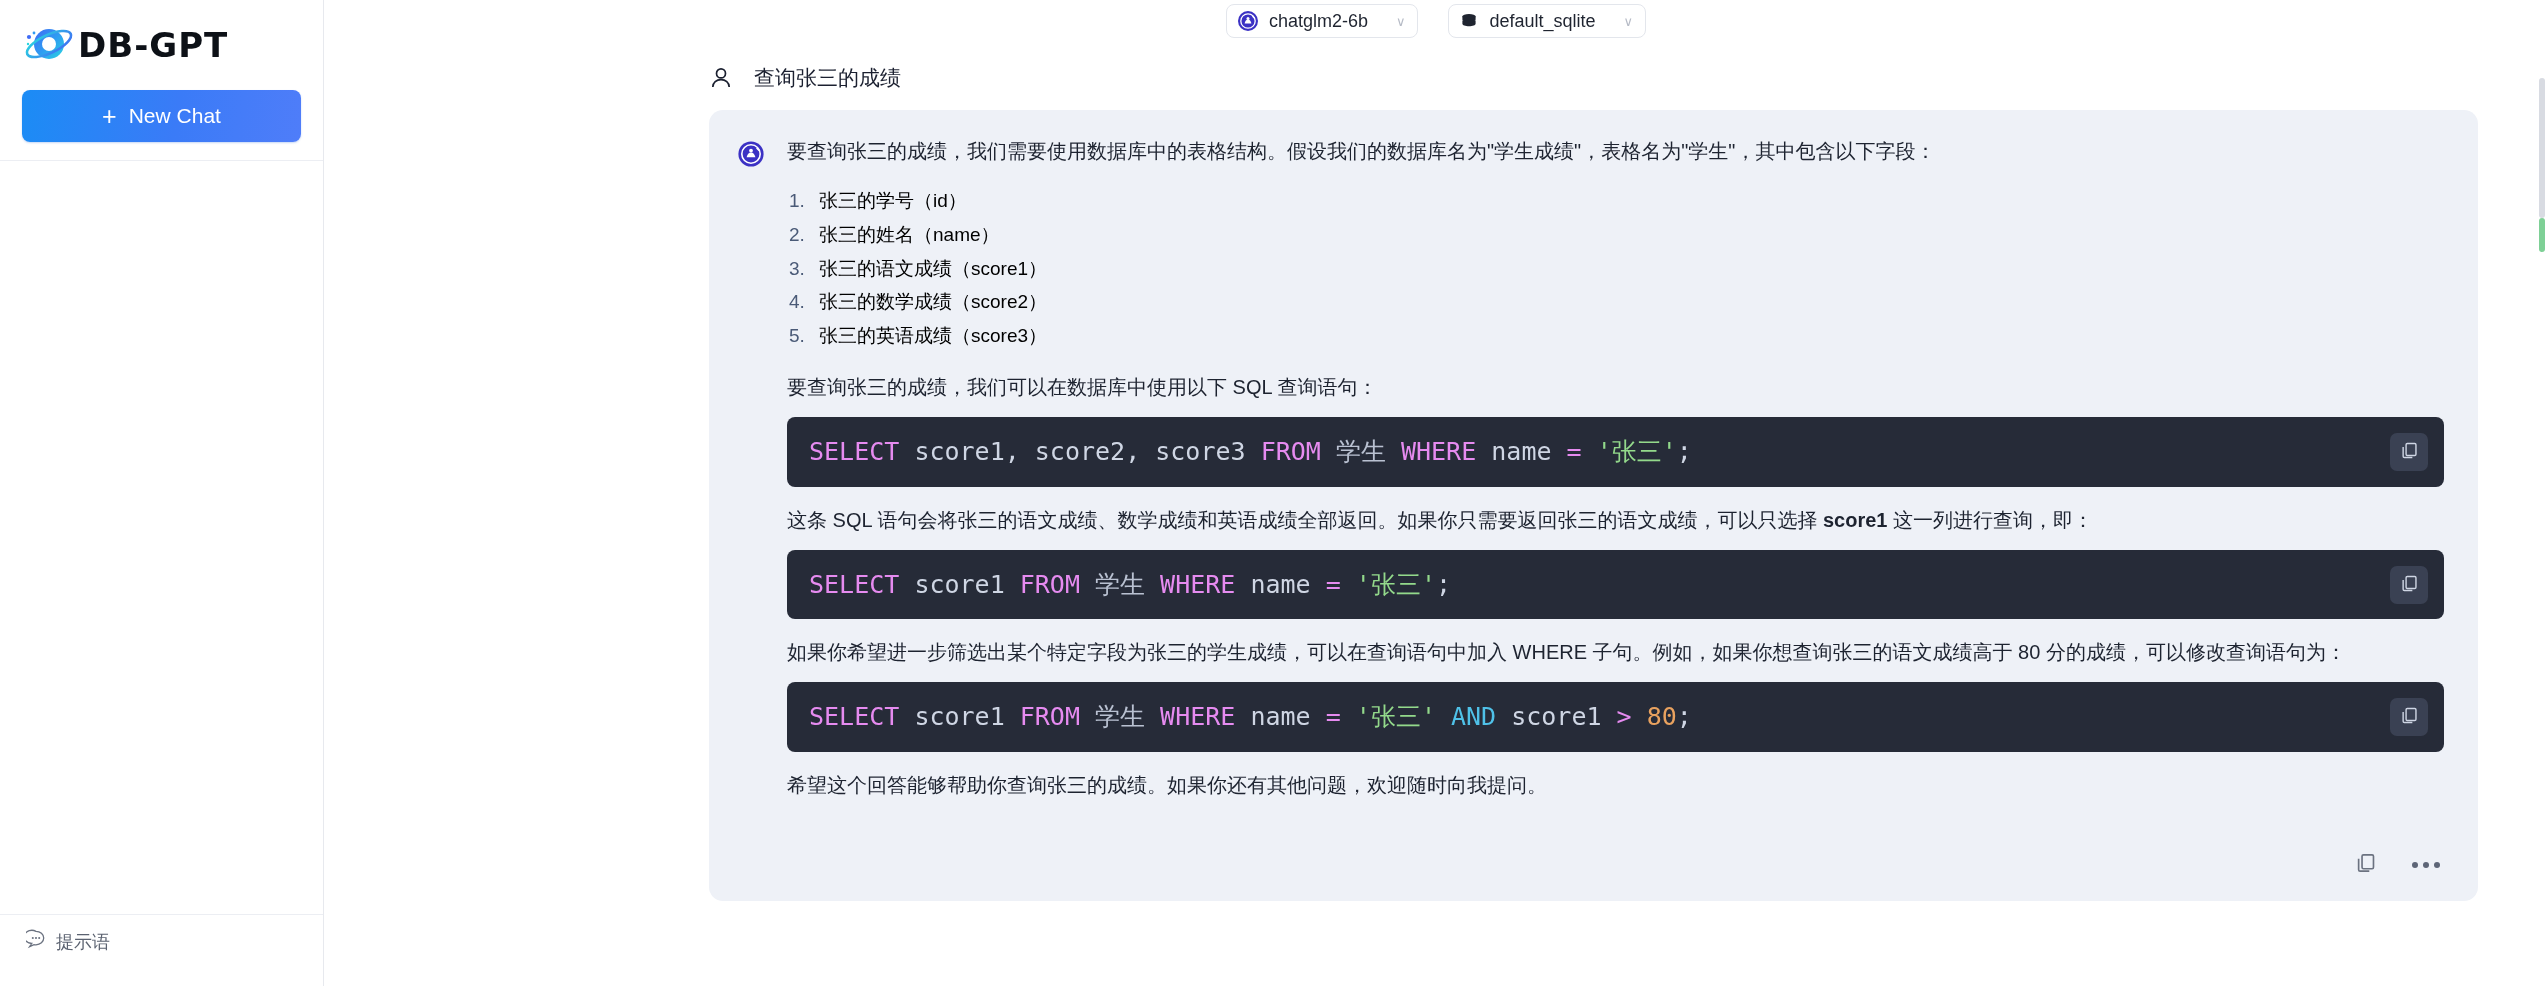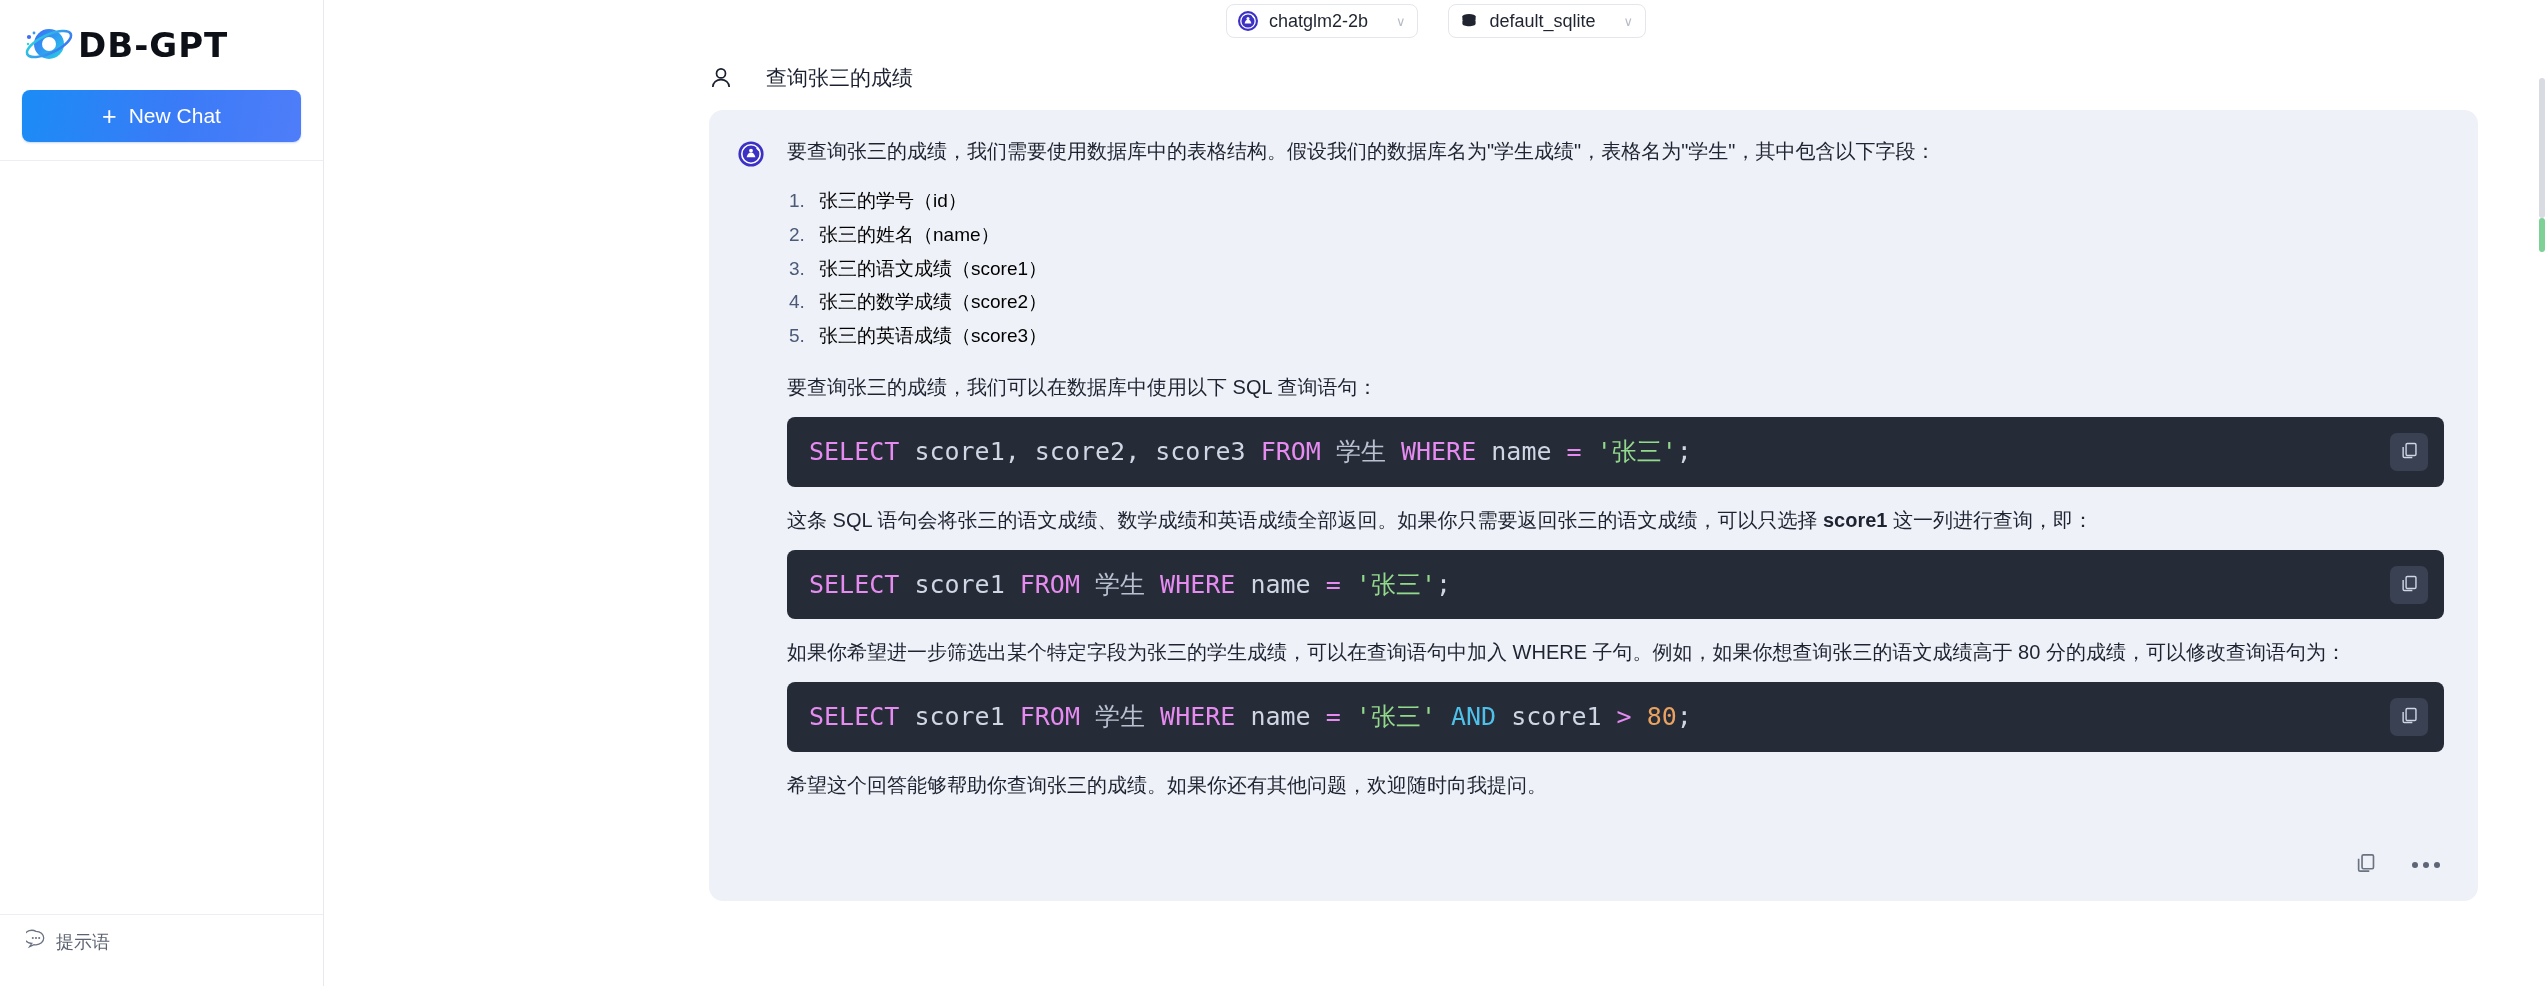--- a/index.html
+++ b/index.html
@@ -78,21 +78,21 @@
 
   .chat-scroll {
     flex: 1 1 auto;
     overflow: hidden;
     position: relative;
     padding: 0 30px 0 0;
   }
 
   
   .user-row {
-    display: flex; align-items: center; gap: 32px;
+    display: flex; align-items: center; gap: 20px;
     padding: 22px 0 18px 418px;
   }
   .user-icon { width: 26px; height: 26px; flex: 0 0 26px; margin-left: -34px; }
   .user-text { font-size: 21px; color: #1b2030; }
 
   
   .assistant-card {
     margin: 0 40px 0 385px;
     background: #eef1f7;
     border-radius: 14px;
@@ -253,21 +253,21 @@
       <div class="selector">
         <span class="model-badge">
           <svg viewBox="0 0 22 22" width="22" height="22">
             <circle cx="11" cy="11" r="10" fill="#3b31c4"></circle>
             <circle cx="11" cy="11" r="7.2" fill="none" stroke="#ffffff" stroke-width="1.3"></circle>
             <path d="M7.6 13.4c.6-2.4 1.7-3.9 3.4-3.9s2.8 1.5 3.4 3.9z" fill="#ffffff"></path>
             <circle cx="11" cy="8.4" r="1.5" fill="#ffffff"></circle>
             <path d="M15.4 6.2l2.3 2.3" stroke="#ffffff" stroke-width="1.2"></path>
           </svg>
         </span>
-        <span>chatglm2-2b</span>
+        <span>chatglm2-6b</span>
         <span class="caret">∨</span>
       </div>
 
       <div class="selector">
         <span class="db-badge">
           <svg viewBox="0 0 20 20" width="20" height="20">
             <ellipse cx="10" cy="5.4" rx="6.6" ry="2.5" fill="#1f2430"></ellipse>
             <path d="M3.4 5.4v3.1c0 1.38 2.96 2.5 6.6 2.5s6.6-1.12 6.6-2.5V5.4" fill="#1f2430"></path>
             <path d="M3.4 9.6v3.1c0 1.38 2.96 2.5 6.6 2.5s6.6-1.12 6.6-2.5V9.6" fill="#1f2430"></path>
           </svg>

